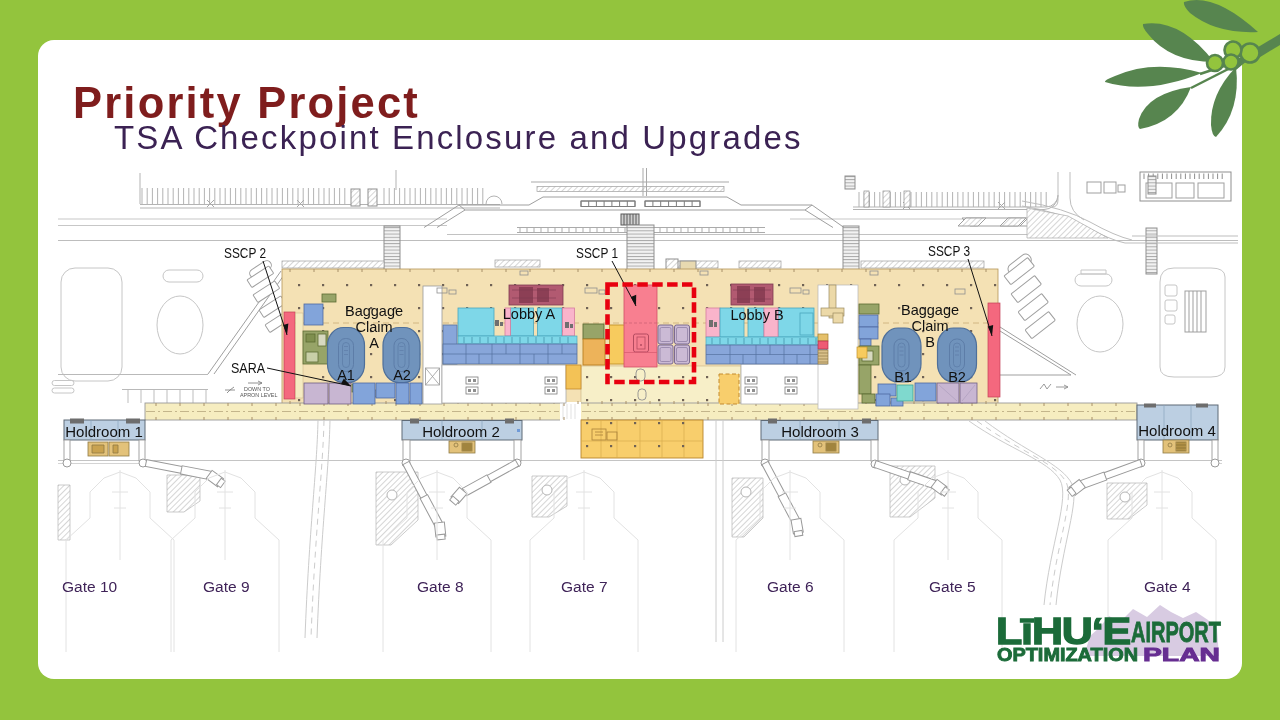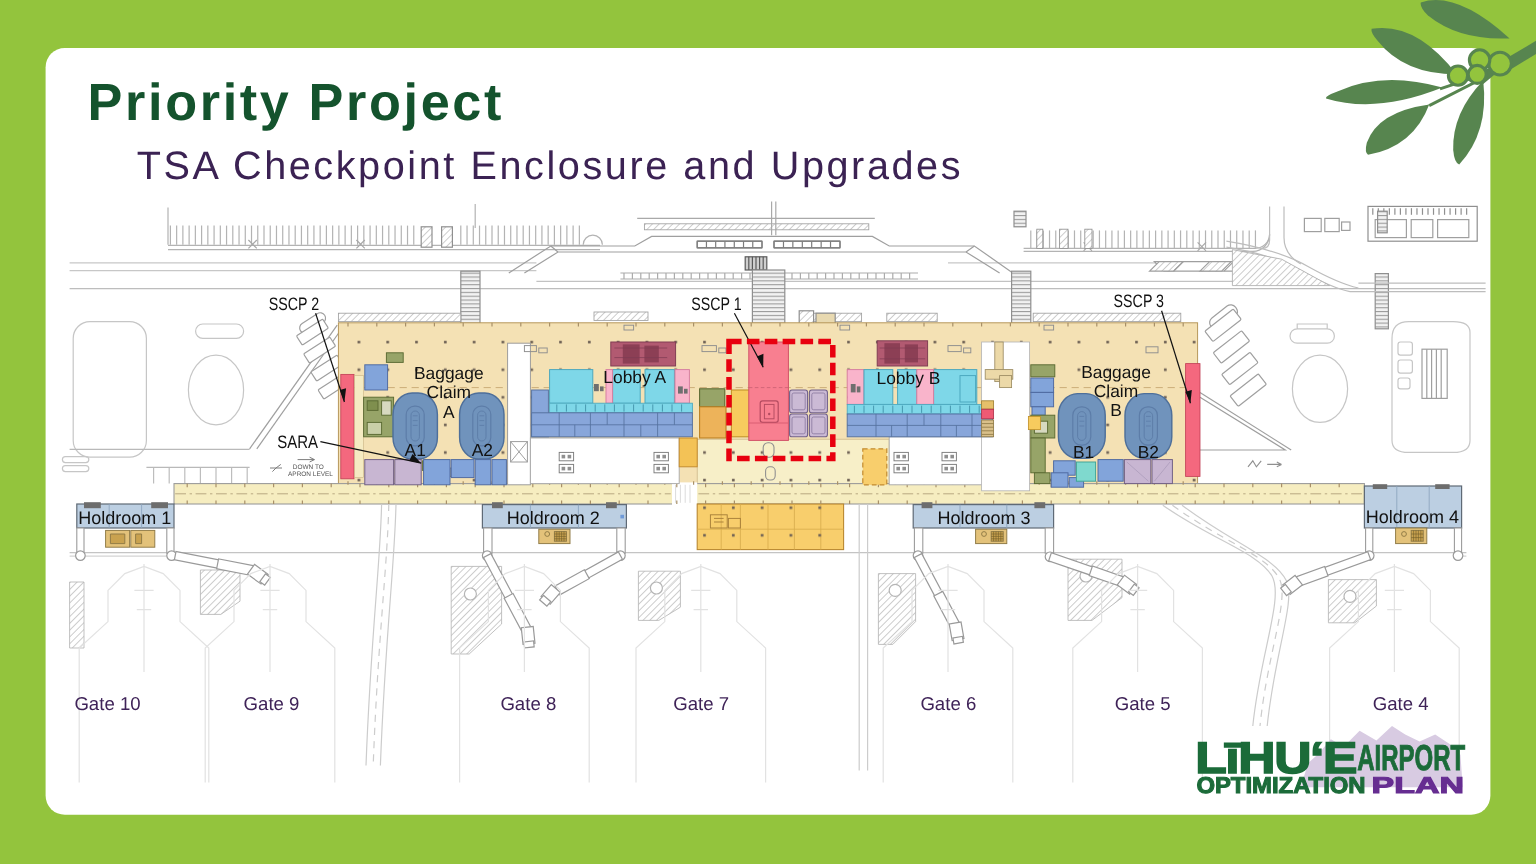--- a/index.html
+++ b/index.html
@@ -1,18 +1,18 @@
 <!DOCTYPE html>
 <html><head>
 <meta charset="utf-8">
 <style>
   html,body{margin:0;padding:0;width:1280px;height:720px;overflow:hidden;}
   body{background:#93C43D;font-family:"Liberation Sans", sans-serif;position:relative;}
   .card{position:absolute;left:38px;top:40px;width:1204px;height:639px;background:#FFFFFF;border-radius:16px;}
-  .title{position:absolute;left:73px;top:62px;font-size:43.5px;font-weight:bold;color:#14532d;letter-spacing:2.2px;}
+  .title{position:absolute;left:73px;top:79px;font-size:43.5px;font-weight:bold;color:#7f1d1d;letter-spacing:2.2px;}
   .subtitle{position:absolute;left:74px;top:119px;font-size:33px;font-weight:normal;color:#3B2253;letter-spacing:2.15px;margin-left:40px;}
   svg{position:absolute;left:0;top:0;}
 </style>
 </head>
 <body>
 
 <div class="card"></div>
 
 <div class="title">Priority Project</div>
 

